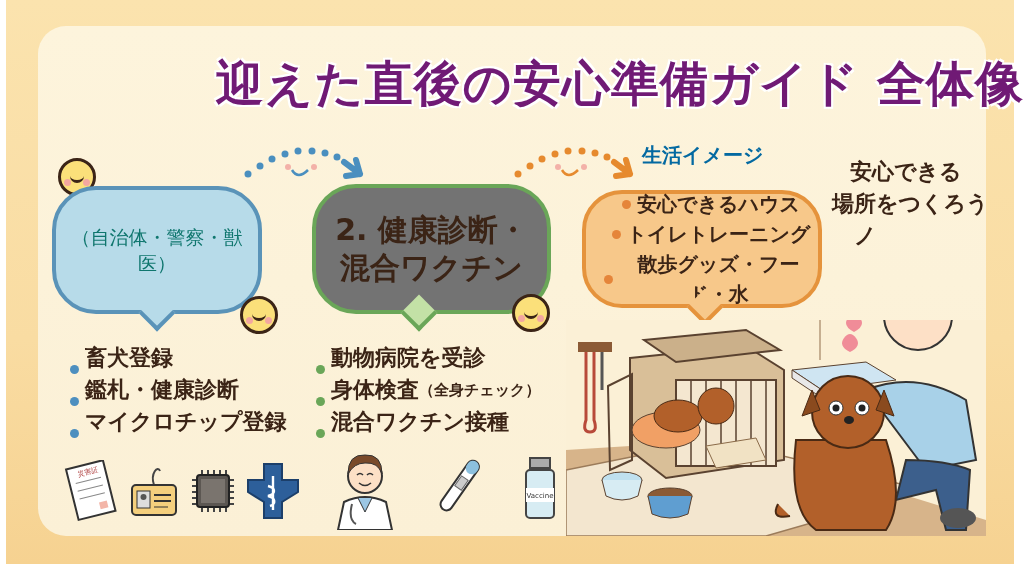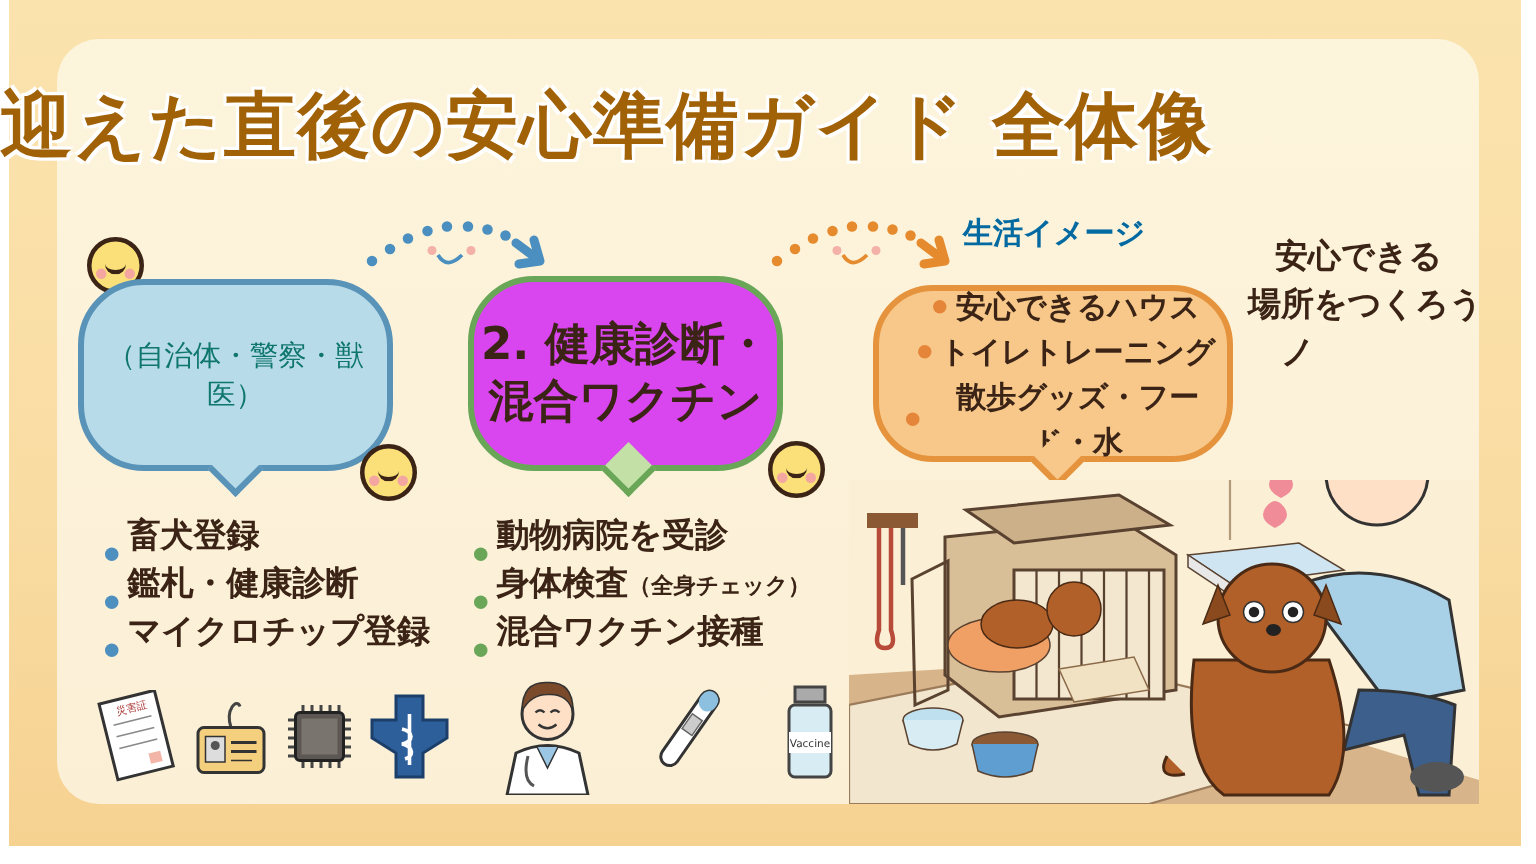--- a/index.html
+++ b/index.html
@@ -2,30 +2,30 @@
 <html><head>
 <meta charset="utf-8">
 <style>
   *{box-sizing:border-box;margin:0;padding:0}
   html,body{width:1024px;height:576px;overflow:hidden;background:#fff}
   body{font-family:"DejaVu Sans","Liberation Sans",sans-serif;color:#3b2416}
   .frame{position:absolute;left:6px;top:0;width:1008px;height:564px;
     background:linear-gradient(180deg,#fbe3ae 0%,#f9dca2 60%,#f6d291 100%);}
   .panel{position:absolute;left:38px;top:26px;width:948px;height:510px;border-radius:28px;
     background:linear-gradient(180deg,#fdf4dc 0%,#fbf0d6 100%);}
-  .title{position:absolute;left:0;top:52px;width:1024px;text-align:left;font-weight:bold;
-    font-size:48px;letter-spacing:1px;color:#a16207;
+  .title{position:absolute;left:0;top:52px;width:1024px;text-align:right;font-weight:bold;
+    font-size:48px;letter-spacing:1px;color:#701a75;
     text-shadow:0 0 3px #fff,2px 2px 0 #fff,-2px -2px 0 #fff,2px -2px 0 #fff,-2px 2px 0 #fff;}
   .bubble{position:absolute;border-radius:44px;border:4px solid;display:flex;flex-direction:column;
     align-items:center;justify-content:center;text-align:center;}
   .bubble .tail{position:absolute;bottom:-16px;width:26px;height:26px;transform:rotate(45deg);
     border-right:4px solid;border-bottom:4px solid;}
   .b1{left:52px;top:186px;width:210px;height:128px;background:#b7dbe9;border-color:#5a93b8}
   .b1 .tail{left:88px;background:#b7dbe9;border-color:#5a93b8}
-  .b2{left:312px;top:184px;width:210px;height:130px;background:#d946ef;border-color:#6aa658}
+  .b2{left:312px;top:184px;width:239px;height:130px;background:#737373;border-color:#6aa658}
   .b2 .tail{left:90px;background:#c3e1a6;border-color:#6aa658}
   .b3{left:582px;top:190px;width:240px;height:118px;background:#f7c88a;border-color:#e5933c;border-radius:40px;
     align-items:center;padding-left:18px}
   .b3 .tail{left:106px;background:#f7c88a;border-color:#e5933c}
   .bh{font-size:30px;font-weight:bold;color:#3b2416;line-height:38px}
   .bs{font-size:19px;font-weight:normal;color:#0f766e;line-height:26px}
   .b3 .row{font-size:20px;font-weight:bold;line-height:30px;display:flex;align-items:center}
   .dot{display:inline-block;width:9px;height:9px;border-radius:50%;margin-right:6px;flex:none}
   .list{position:absolute;}
   .list .row{font-size:22px;font-weight:bold;line-height:32px;display:flex;align-items:flex-end;white-space:nowrap}

